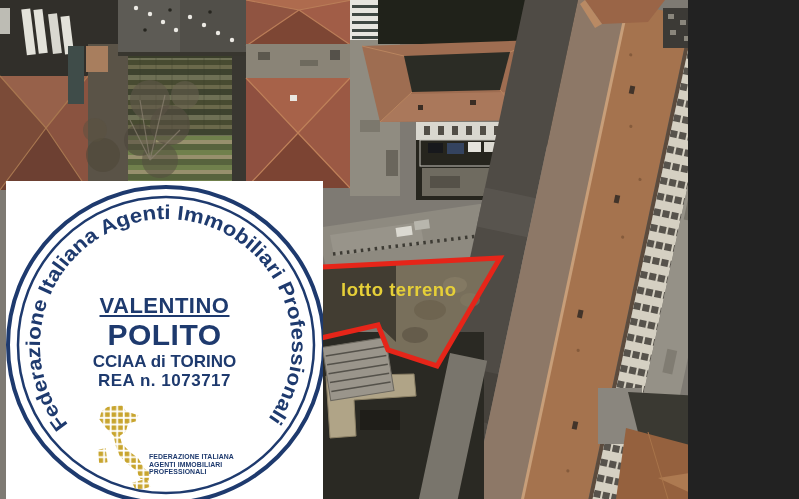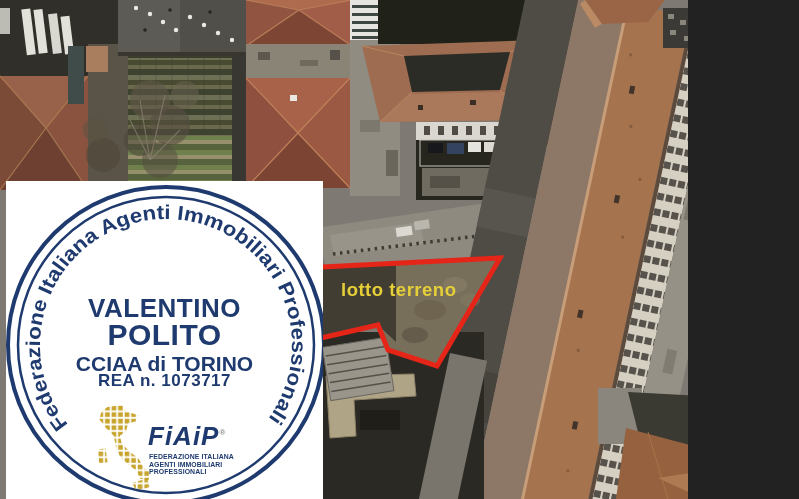--- a/index.html
+++ b/index.html
@@ -8,23 +8,23 @@
   .scene{position:absolute;left:0;top:0;}
   .scene text.lot-label{font-family:"Liberation Sans",sans-serif;font-weight:bold;
           font-size:18.5px;letter-spacing:.5px;}
   
   .stamp{position:absolute;left:6px;top:181px;width:317px;height:318px;
          background:#ffffff;overflow:hidden;}
   .stamp svg.rings{position:absolute;left:0;top:0;}
   .ring-text{font-family:"Liberation Sans",sans-serif;font-weight:bold;font-size:20px;}
   .stamp .ctr{position:absolute;left:0;width:317px;text-align:center;
               color:#1e3a6e;font-weight:bold;line-height:1;}
-  .name1{top:114px;font-size:26px;letter-spacing:.5px;}
+  .name1{top:114px;font-size:22px;letter-spacing:.5px;text-decoration:underline;}
   .name2{top:139px;font-size:30px;letter-spacing:.5px;}
-  .registry{top:172px;font-size:21px;}
+  .registry{top:172px;font-size:17px;}
   .rea{top:191px;font-size:17px;letter-spacing:.5px;}
   .fiaip{position:absolute;left:80px;top:222px;width:170px;height:96px;}
   .fiaip .italy{position:absolute;left:4px;top:2px;}
   .wordmark{position:absolute;left:62px;top:20px;color:#1e3a6e;font-weight:bold;
             font-style:italic;font-size:26px;letter-spacing:1px;line-height:1;}
   .wordmark sup{font-size:8px;font-style:normal;color:#8a8a8a;}
   .tagline{position:absolute;left:63px;top:50px;color:#1e3a6e;font-weight:bold;
            font-size:6.9px;line-height:1.12;letter-spacing:.1px;}
 </style>
 </head>
@@ -328,21 +328,20 @@
       <svg class="italy" width="74" height="90" viewBox="0 0 70 88">
         <defs>
           <pattern id="mosaic" width="6.4" height="6.4" patternUnits="userSpaceOnUse">
             <rect x="0.7" y="0.7" width="4.6" height="4.6" fill="#c8a52f"></rect>
           </pattern>
         </defs>
         <path d="M16,2 L30,0 L34,6 L46,10 L44,16 L36,18 L34,26 L28,30 L30,38 L38,46 L46,52 L52,62 L58,66 L56,74 L48,72 L44,64 L36,58 L28,50 L24,40 L22,30 L14,22 L8,14 L10,6 Z" fill="url(#mosaic)"></path>
         <path d="M40,76 L54,72 L58,80 L44,84 Z" fill="url(#mosaic)"></path>
         <path d="M6,44 L14,42 L16,56 L8,58 Z" fill="url(#mosaic)"></path>
       </svg>
-      <div class="wordmark"><span>FiAiP</span><sup>®</sup></div>
       <div class="tagline">
         <div>FEDERAZIONE ITALIANA</div>
         <div>AGENTI IMMOBILIARI</div>
         <div>PROFESSIONALI</div>
       </div>
     </div>
   </div>
 
 </div>
 

